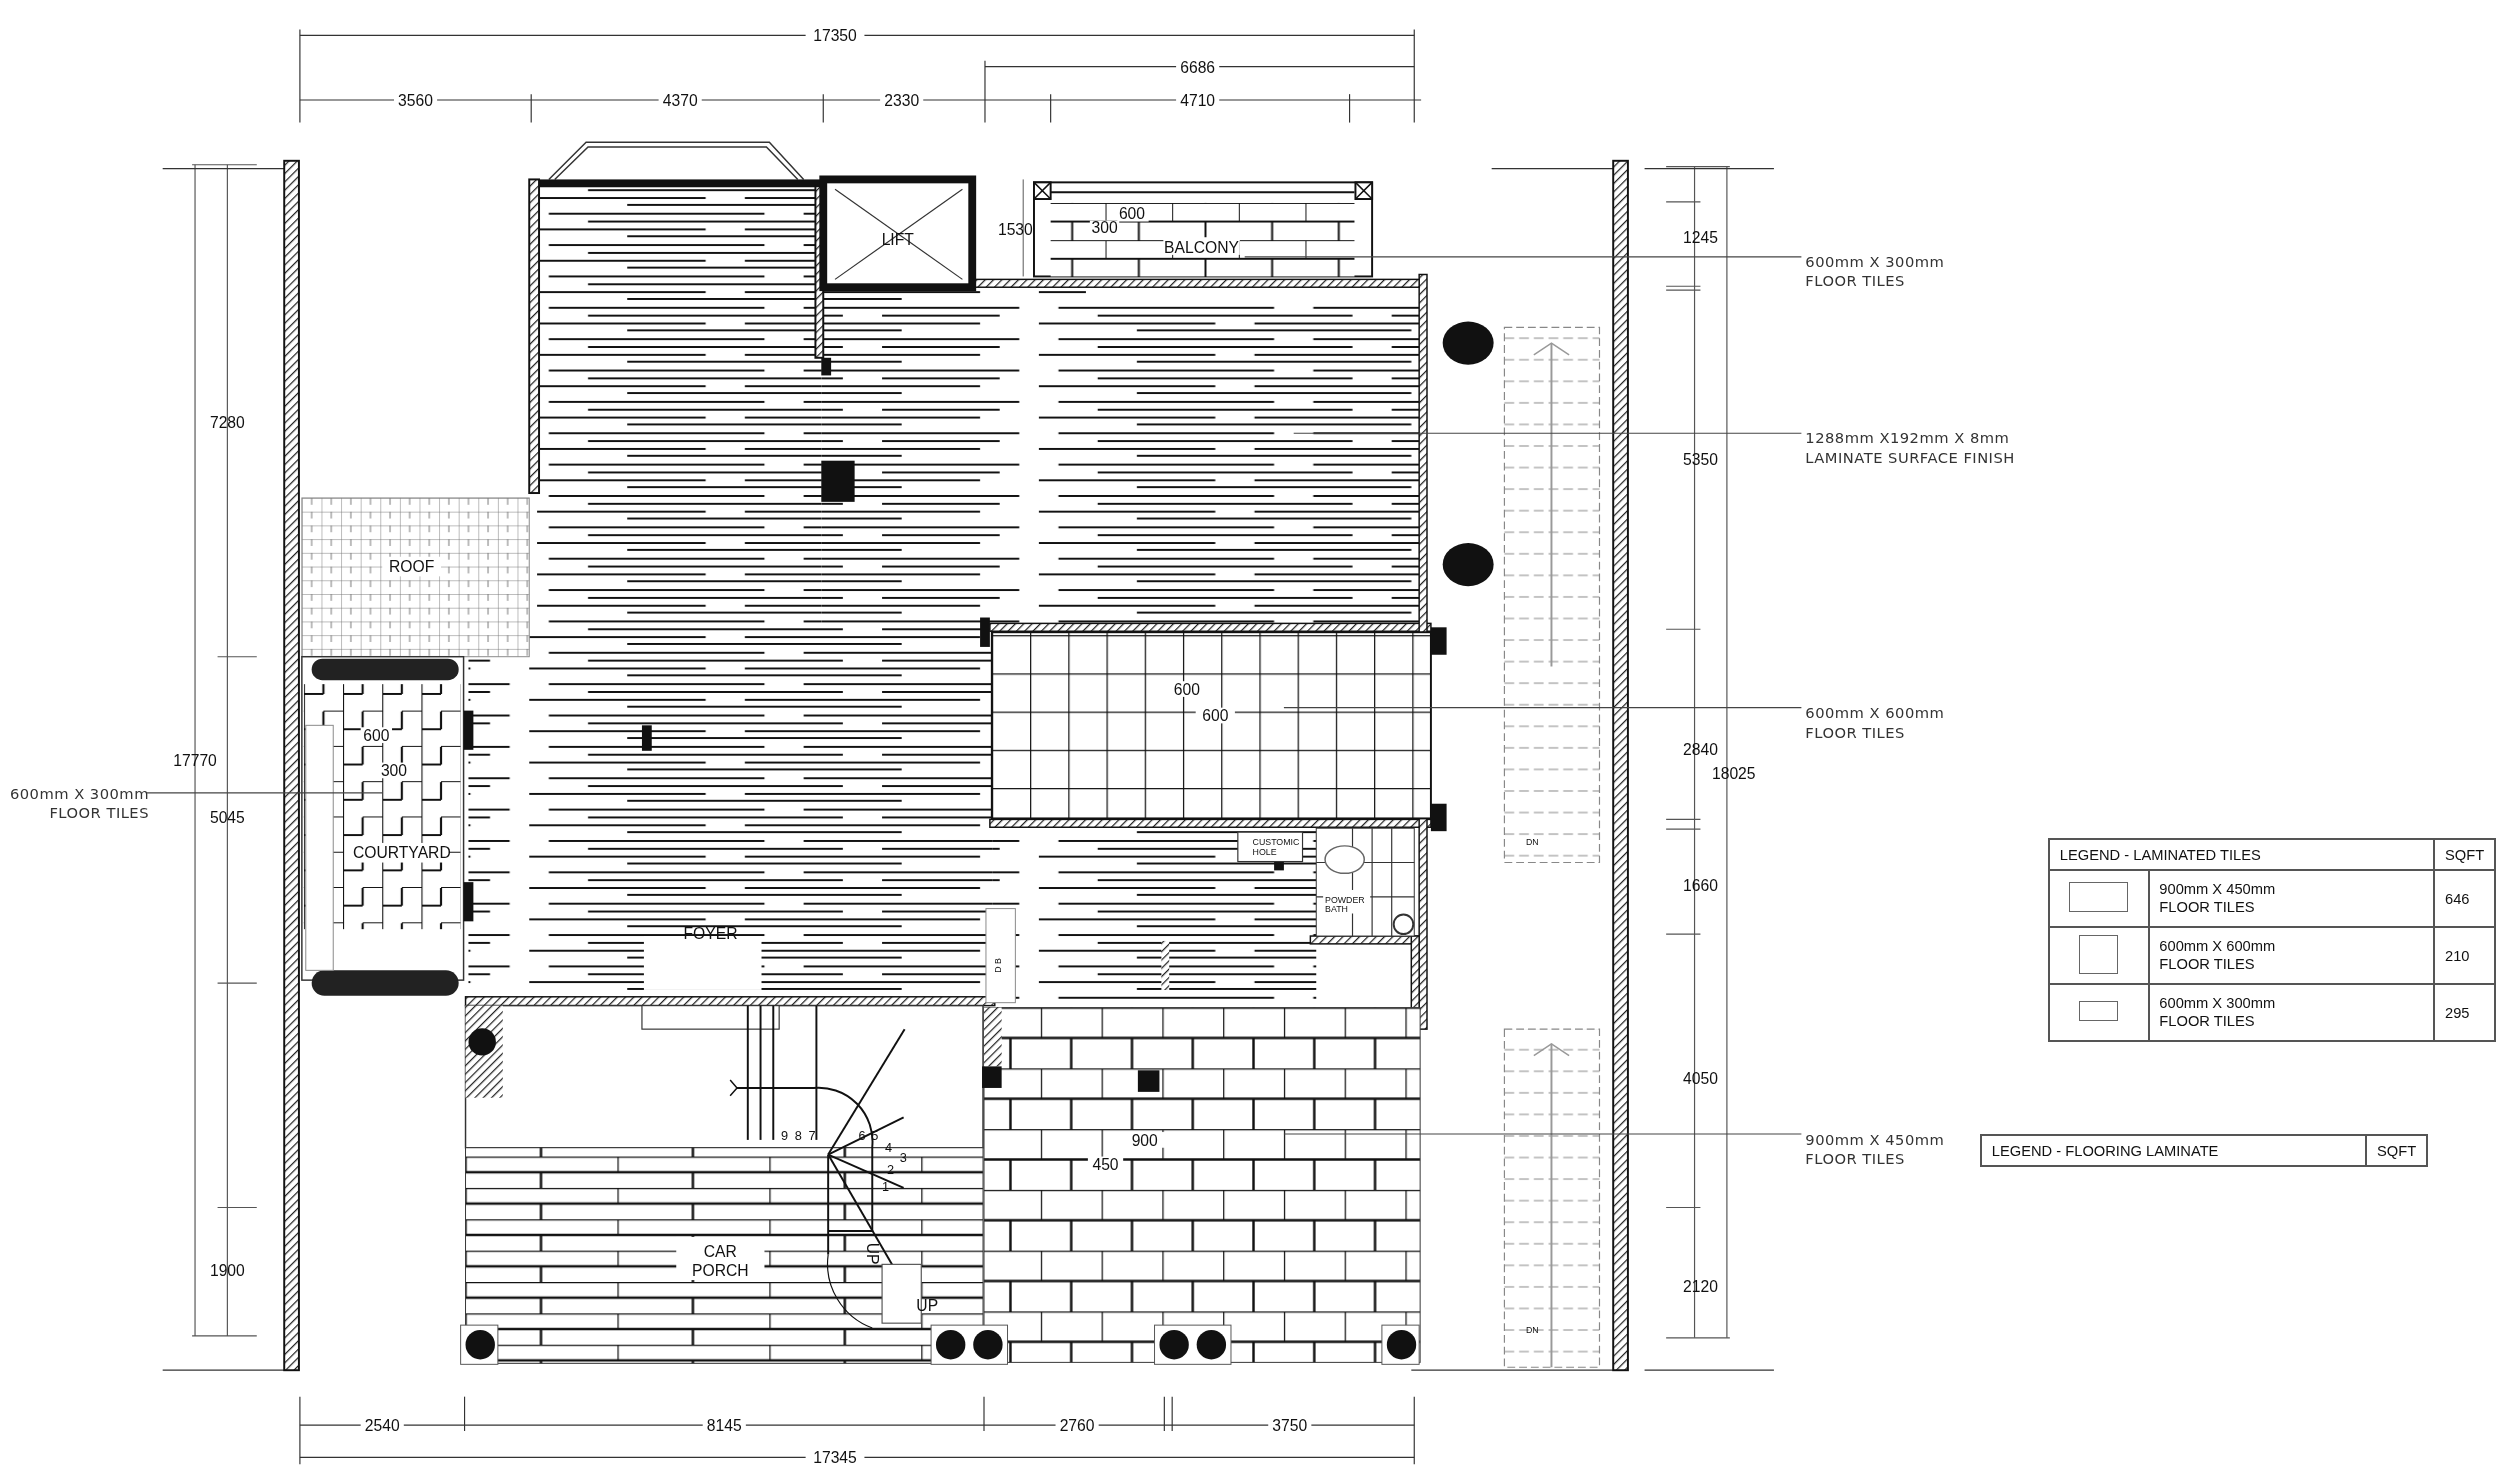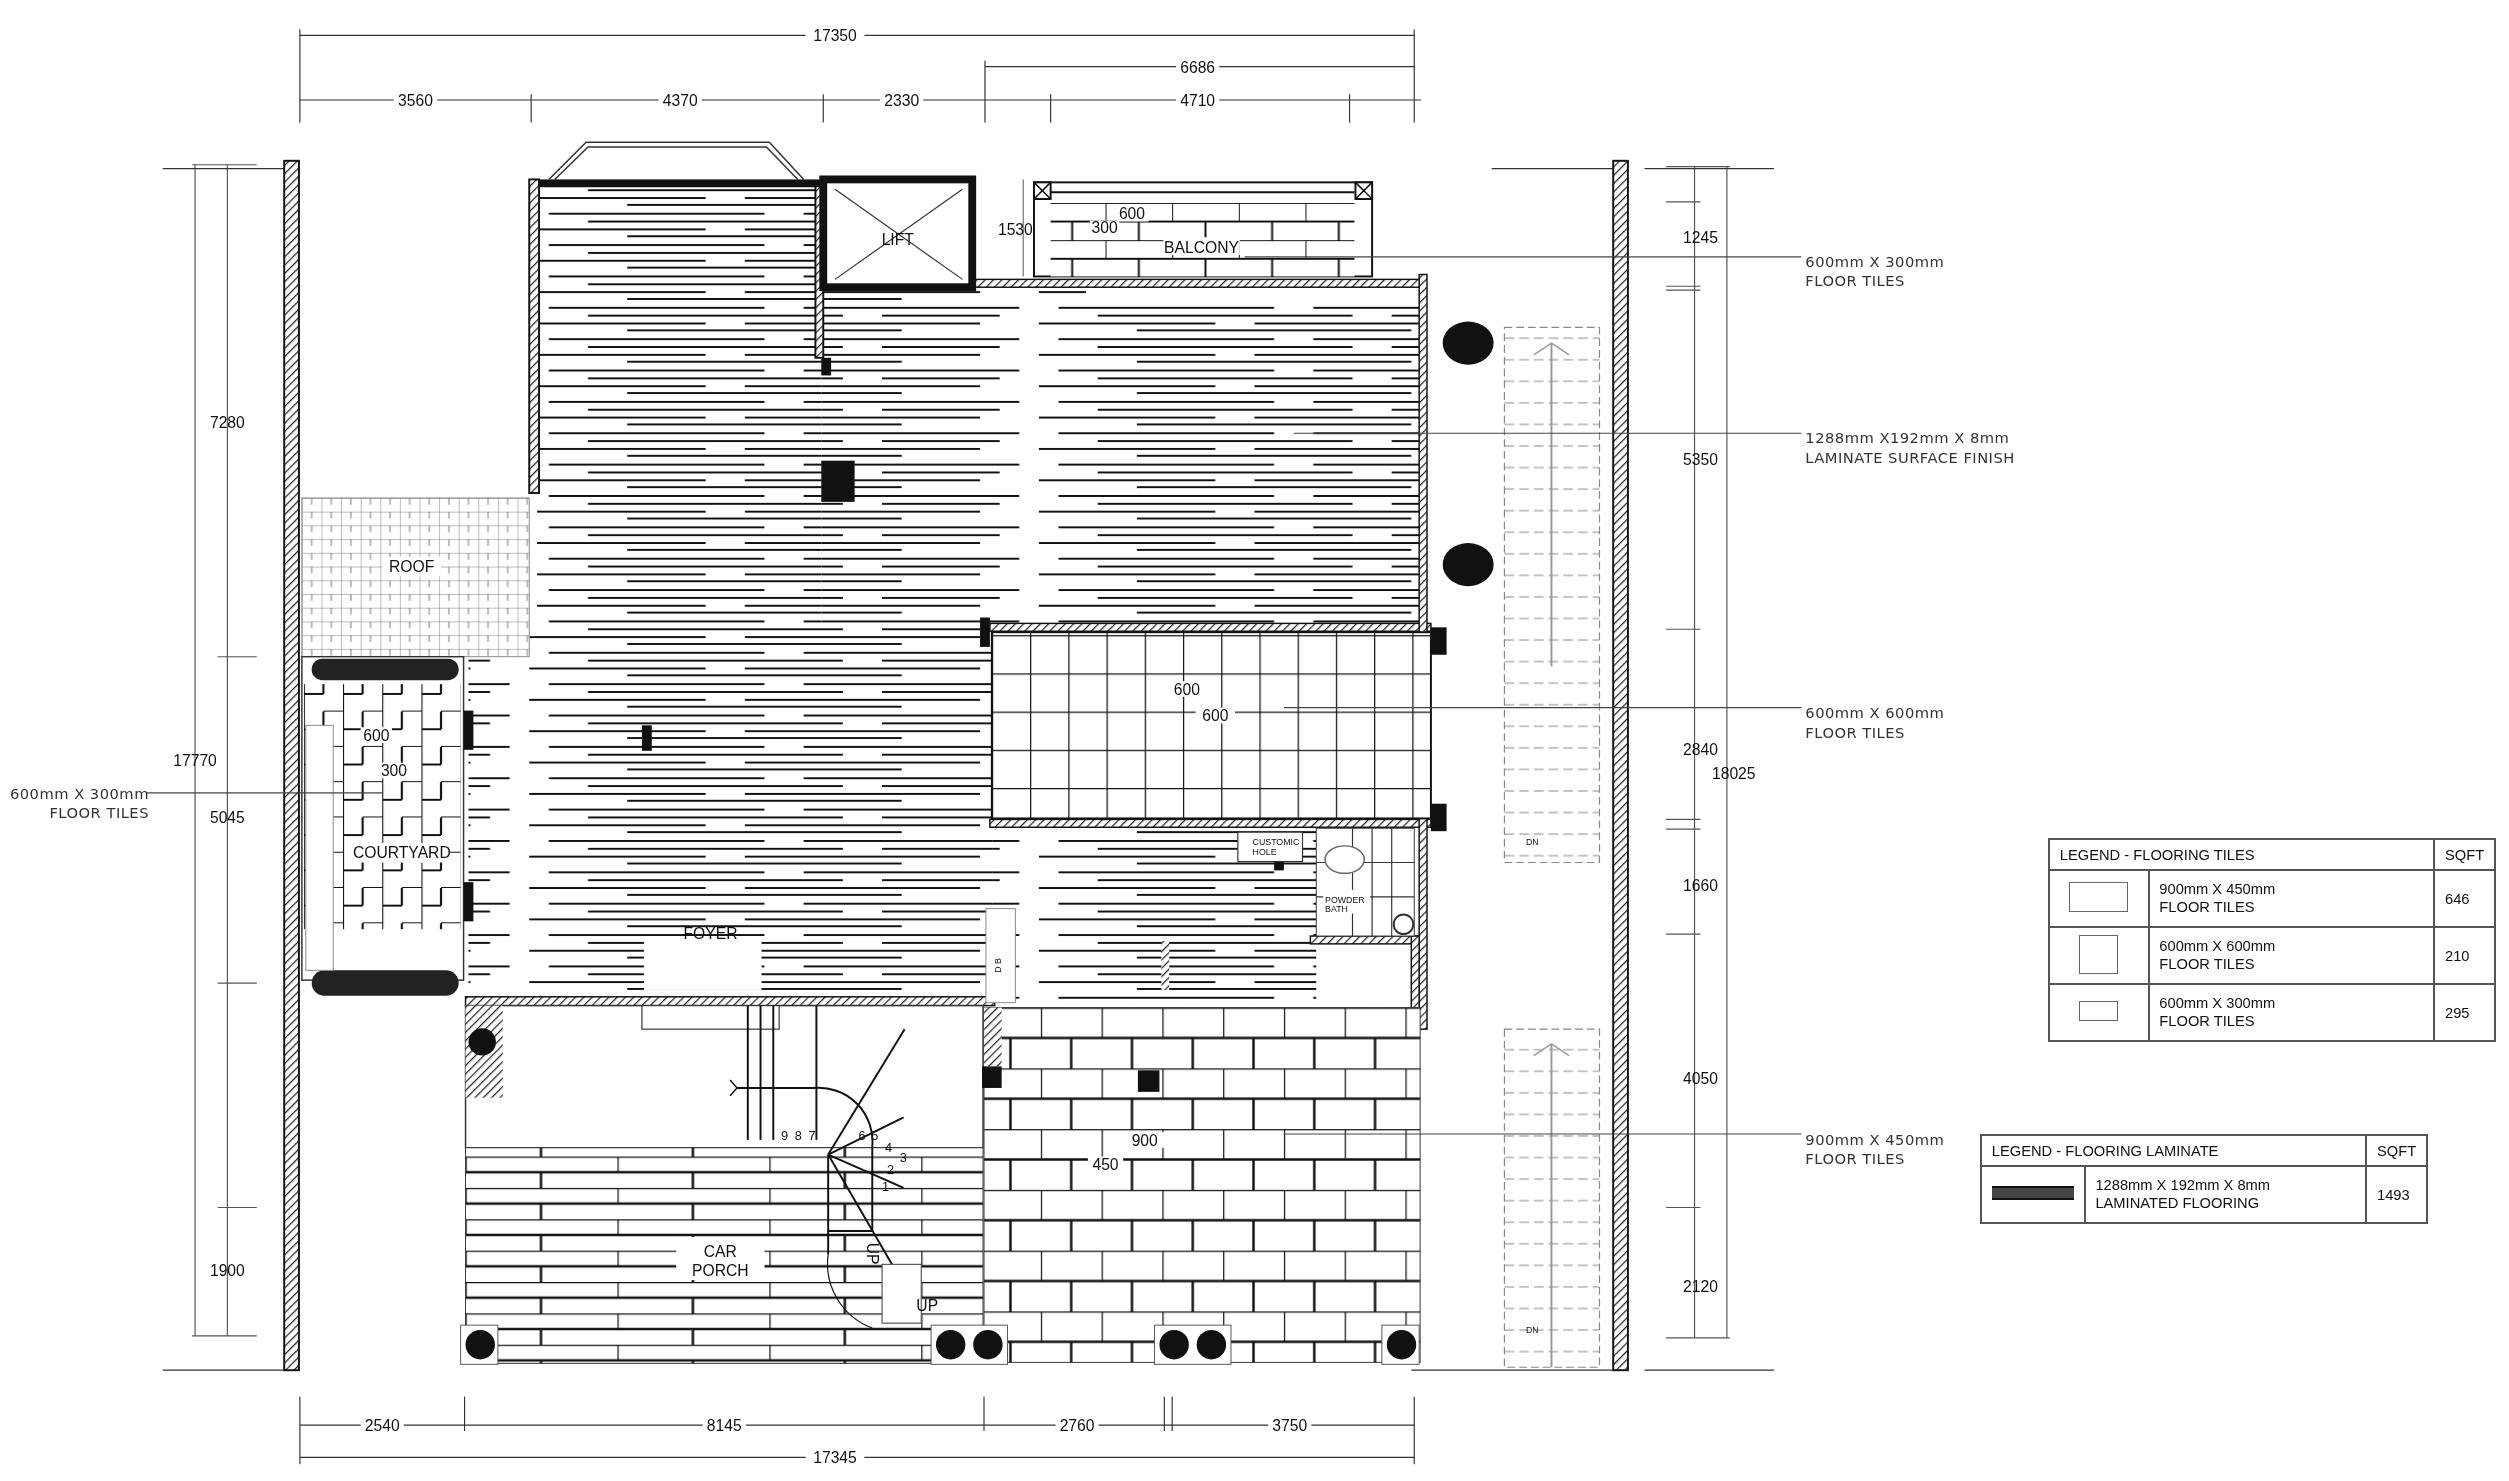--- a/index.html
+++ b/index.html
@@ -361,21 +361,21 @@
     <text class="callout" x="1842" y="1168">900mm X 450mm</text>
     <text class="callout" x="1842" y="1188">FLOOR TILES</text>
     <text class="callout" x="152" y="815" text-anchor="end">600mm X 300mm</text>
     <text class="callout" x="152" y="835" text-anchor="end">FLOOR TILES</text>
   </g>
 </svg>
 
 <table class="legend" style="left:2048px; top:838px; width:448px;">
   <tbody>
       <tr class="hdr">
-    <td colspan="2">LEGEND - FLOORING TILES</td>
+    <td colspan="2">LEGEND - LAMINATED TILES</td>
     <td class="sq">SQFT</td>
   </tr>
   <tr>
     <td class="sw"><span style="display:inline-block;width:57px;height:28px;border:1.5px solid #666;"></span></td>
     <td class="desc" style="height:55px;">
           <div>900mm X 450mm</div>
           <div>FLOOR TILES</div>
         </td>
     <td class="sq">646</td>
   </tr>
@@ -397,23 +397,15 @@
   </tr>
 </tbody>
   </table>
 
 <table class="legend" style="left:1980px; top:1134px; width:448px;">
   <tbody>
       <tr class="hdr">
     <td colspan="2">LEGEND - FLOORING LAMINATE</td>
     <td class="sq">SQFT</td>
   </tr>
-  <tr>
-    <td class="sw"><span style="display:inline-block;width:82px;height:9.8px;border-top:2.9px solid #111;border-bottom:2.9px solid #111;background:#444;"></span></td>
-    <td class="desc" style="height:55px;">
-          <div>1288mm X 192mm X 8mm</div>
-          <div>LAMINATED FLOORING</div>
-        </td>
-    <td class="sq">1493</td>
-  </tr>
 </tbody>
   </table>
 
 
 </body></html>

